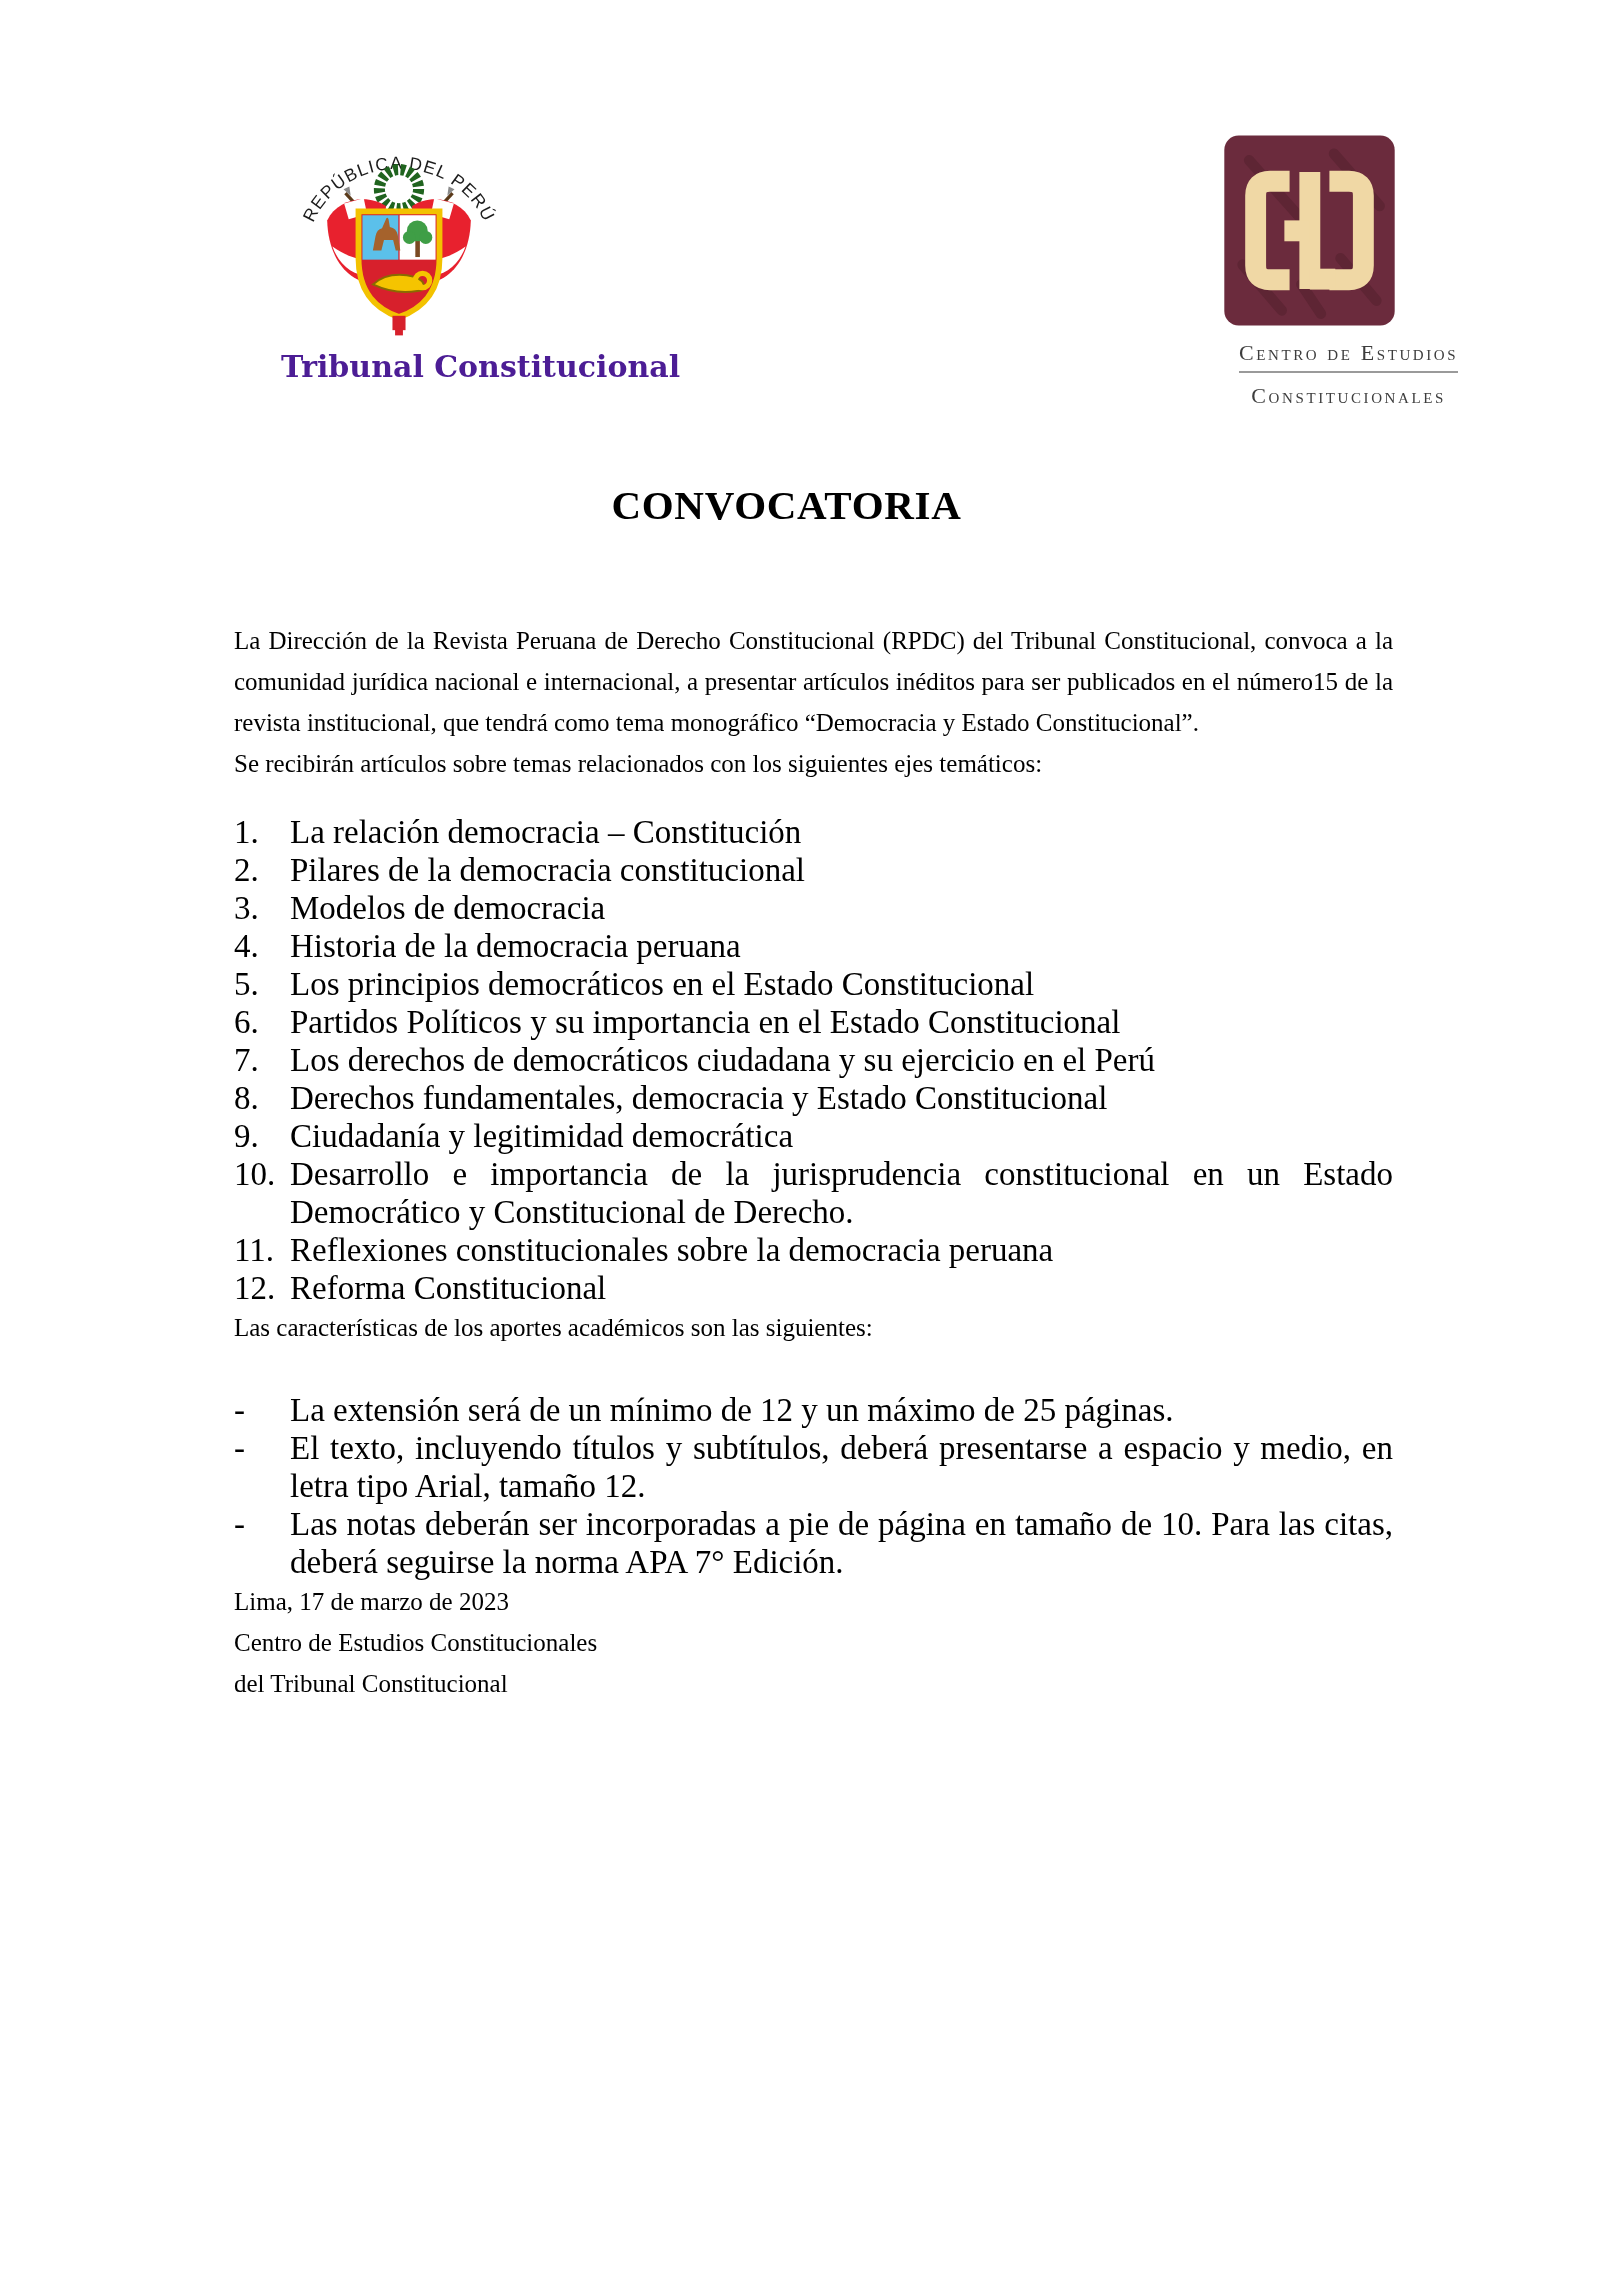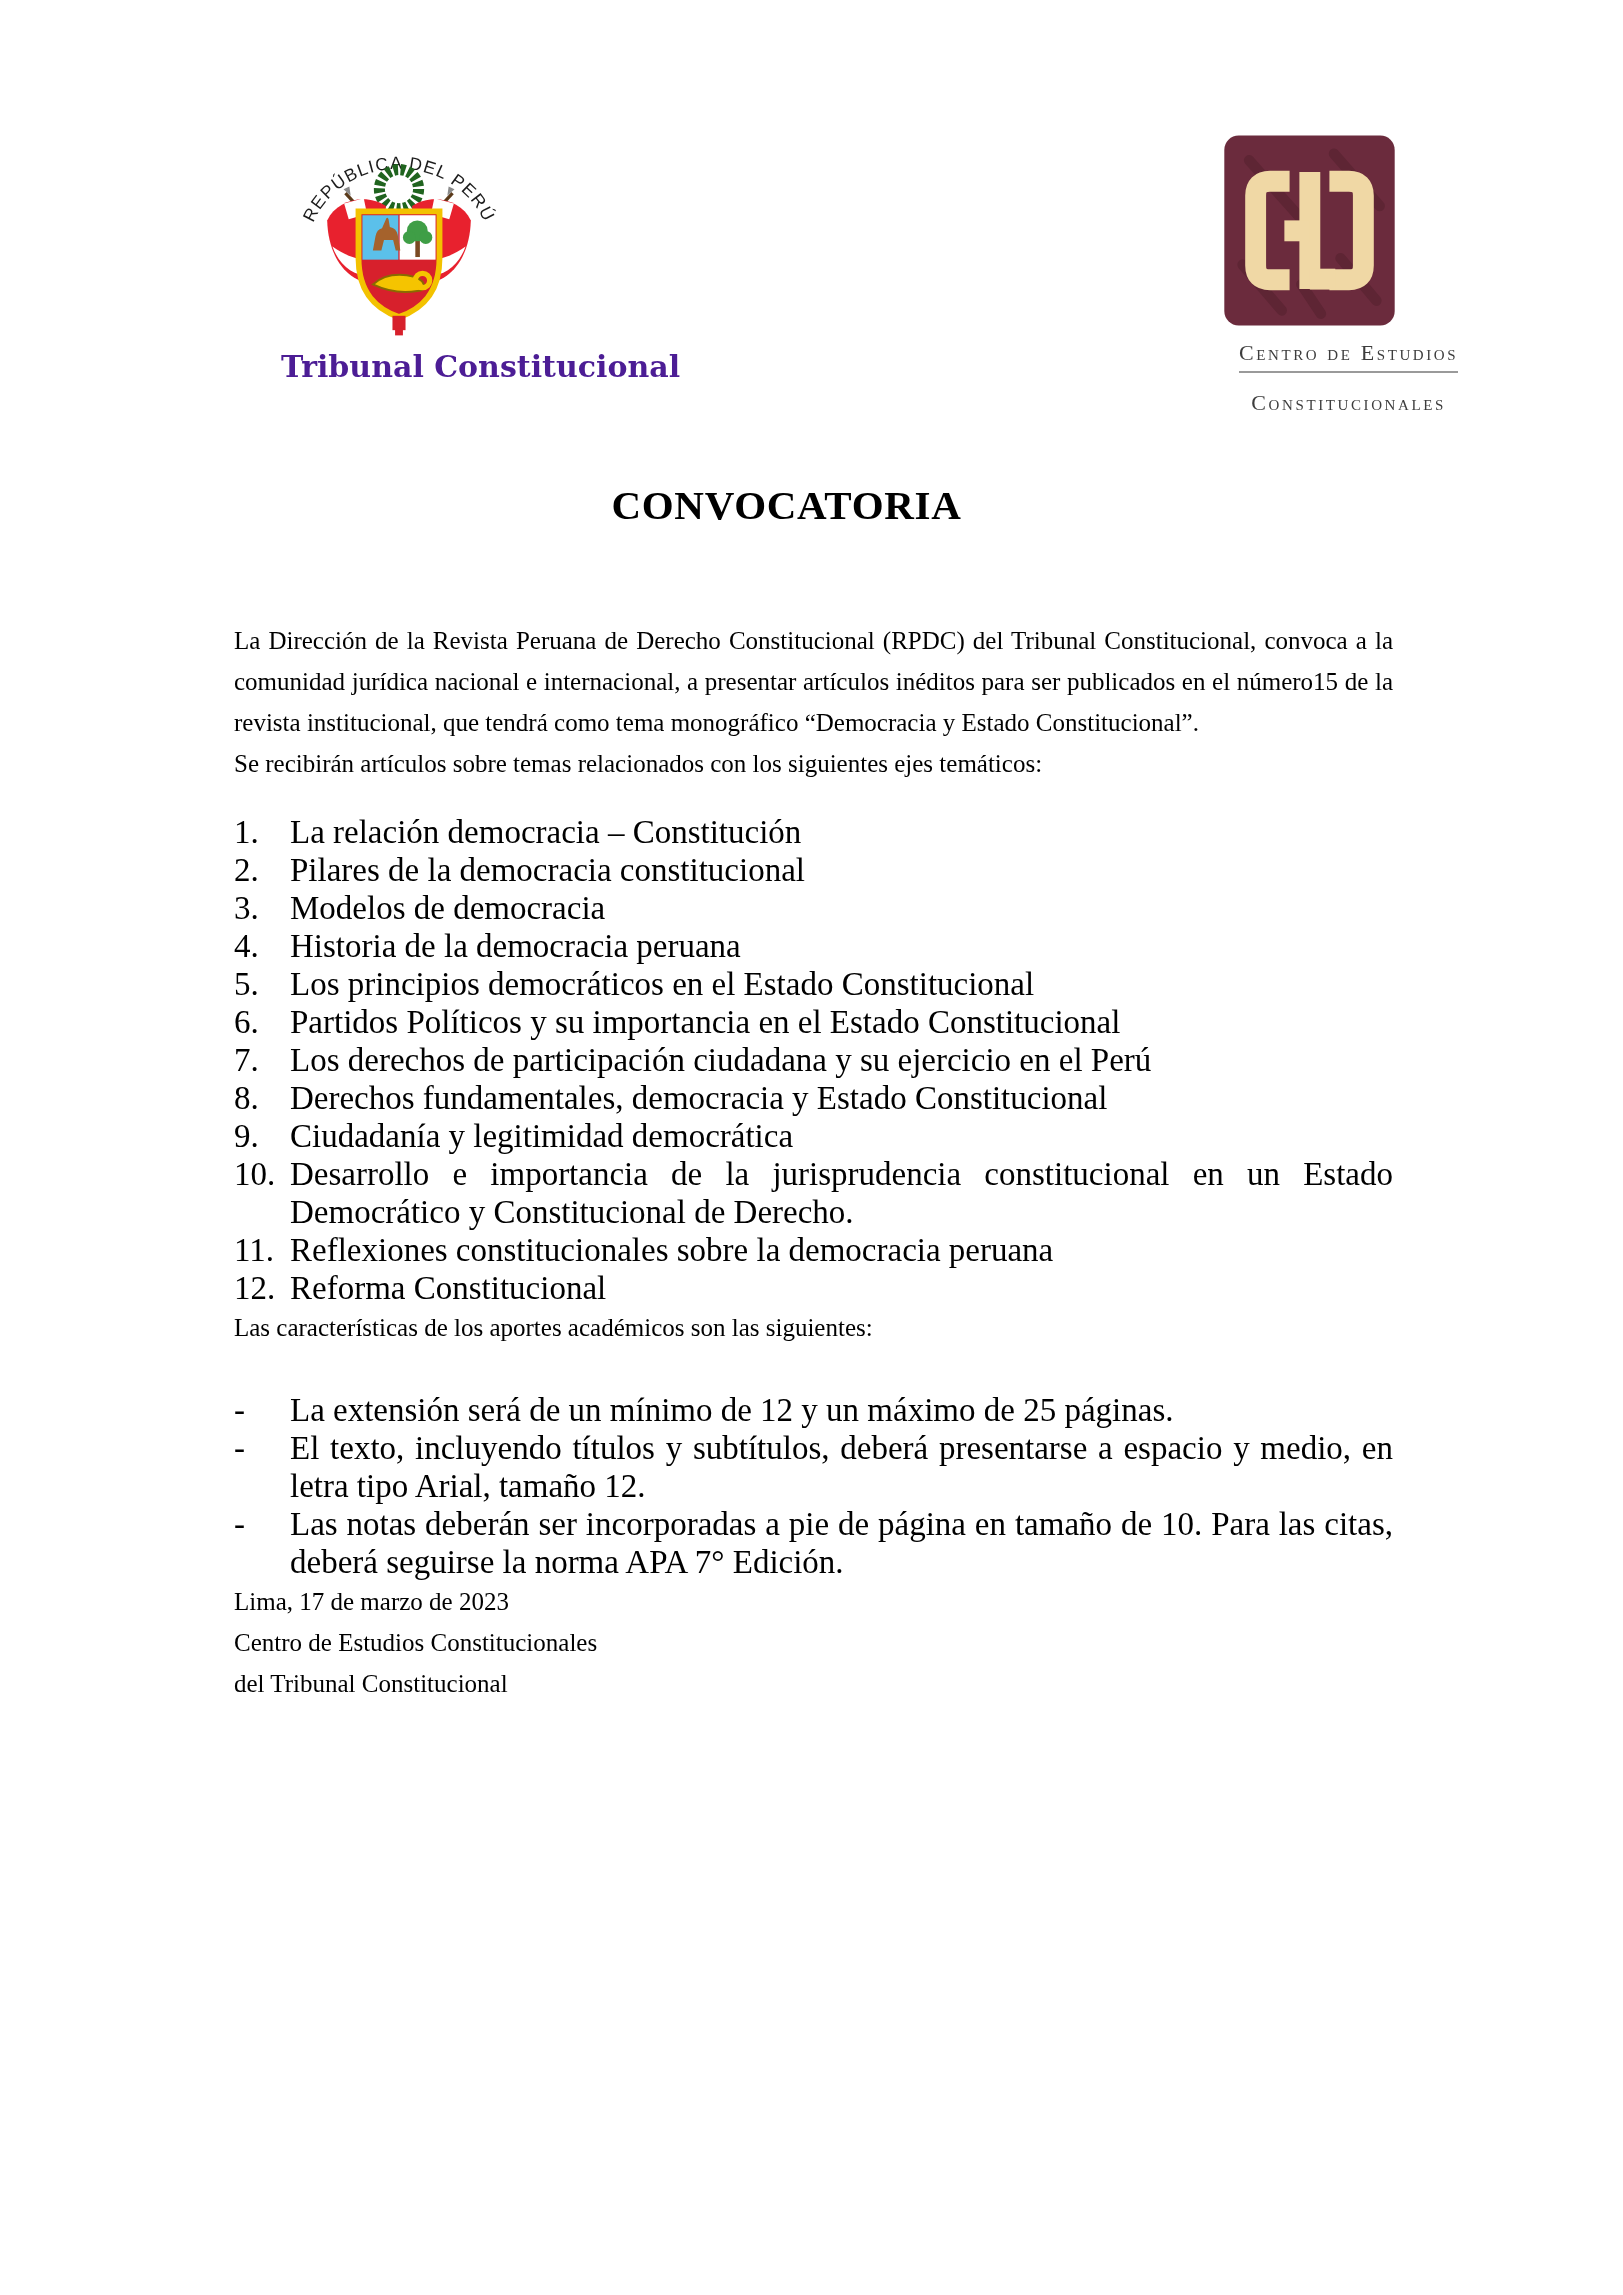--- a/index.html
+++ b/index.html
@@ -15,21 +15,21 @@
     font-size:30px; letter-spacing:0px; color:#4c1d95; white-space:nowrap;
   }
 
   .logo-right { position:absolute; left:1211px; top:134px; width:196px; text-align:center; }
   .cec-caption { margin-top:10.5px; display:inline-block; }
   .cec-cap-line {
     font-family:"Liberation Serif", serif; font-variant:small-caps;
     font-size:22px; letter-spacing:2.6px; color:#3d3d3d; white-space:nowrap;margin-left:28px;
   }
   .cec-cap-line.first { border-bottom:2px solid #9a9a9a; padding-bottom:5.2px; }
-  .cec-cap-line.second { padding-top:17px; }
+  .cec-cap-line.second { padding-top:10px; }
 
   
   .title {
     position:absolute; top:482px; left:0; width:1573px; text-align:center;
     font-size:41px; line-height:46px; font-weight:bold; letter-spacing:0.7px;
   }
 
   
   .content { position:absolute; left:234px; top:620px; width:1159px; }
   .content p { margin:0; font-size:25px; line-height:41px; }
@@ -149,21 +149,21 @@
       <div class="li">
         <span class="num">5.</span>
         <span class="txt">Los principios democráticos en el Estado Constitucional</span>
       </div>
       <div class="li">
         <span class="num">6.</span>
         <span class="txt">Partidos Políticos y su importancia en el Estado Constitucional</span>
       </div>
       <div class="li">
         <span class="num">7.</span>
-        <span class="txt">Los derechos de participación ciudadana y su ejercicio en el Perú</span>
+        <span class="txt">Los derechos de democráticos ciudadana y su ejercicio en el Perú</span>
       </div>
       <div class="li">
         <span class="num">8.</span>
         <span class="txt">Derechos fundamentales, democracia y Estado Constitucional</span>
       </div>
       <div class="li">
         <span class="num">9.</span>
         <span class="txt">Ciudadanía y legitimidad democrática</span>
       </div>
       <div class="li">

